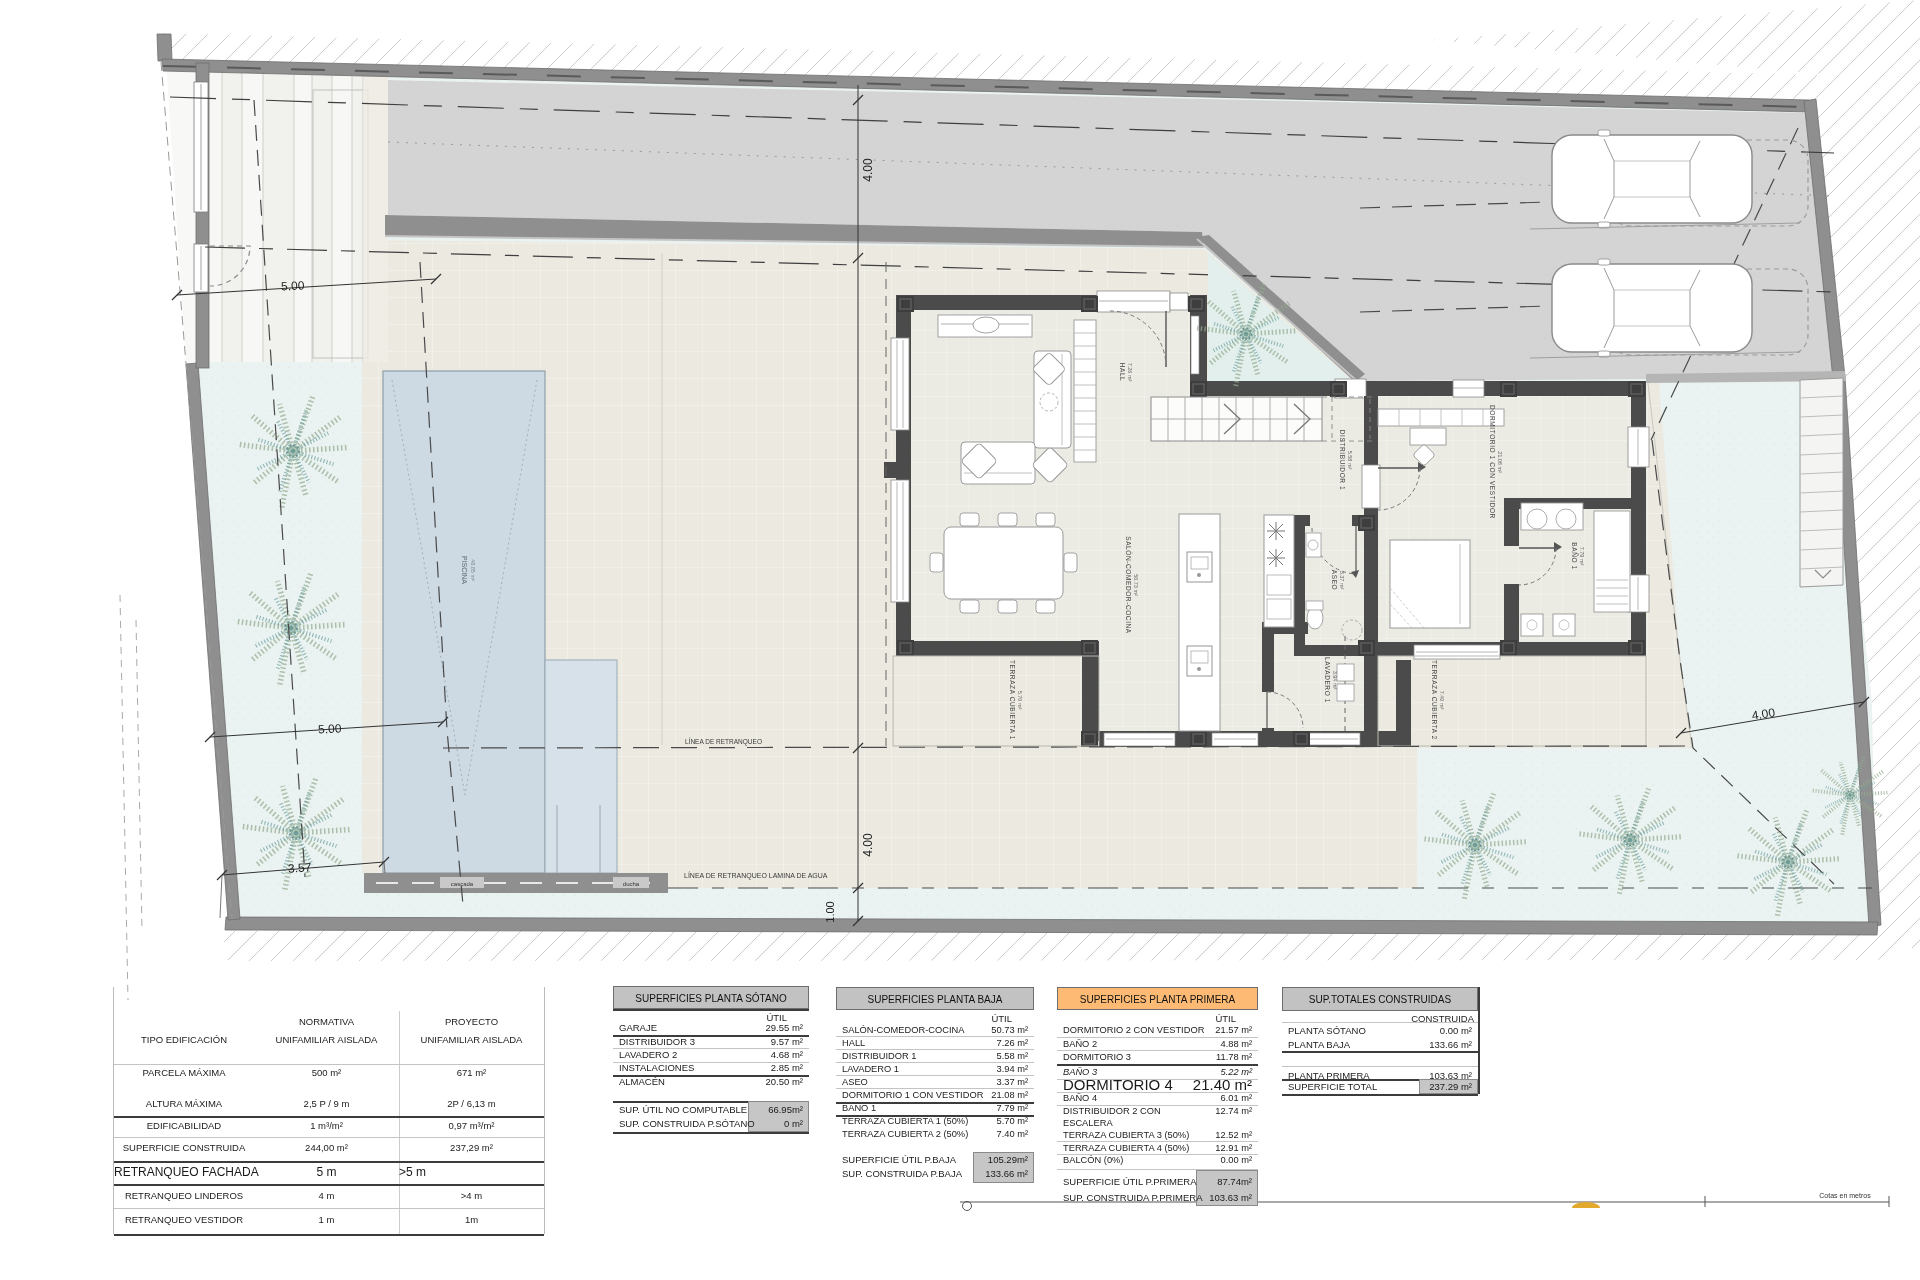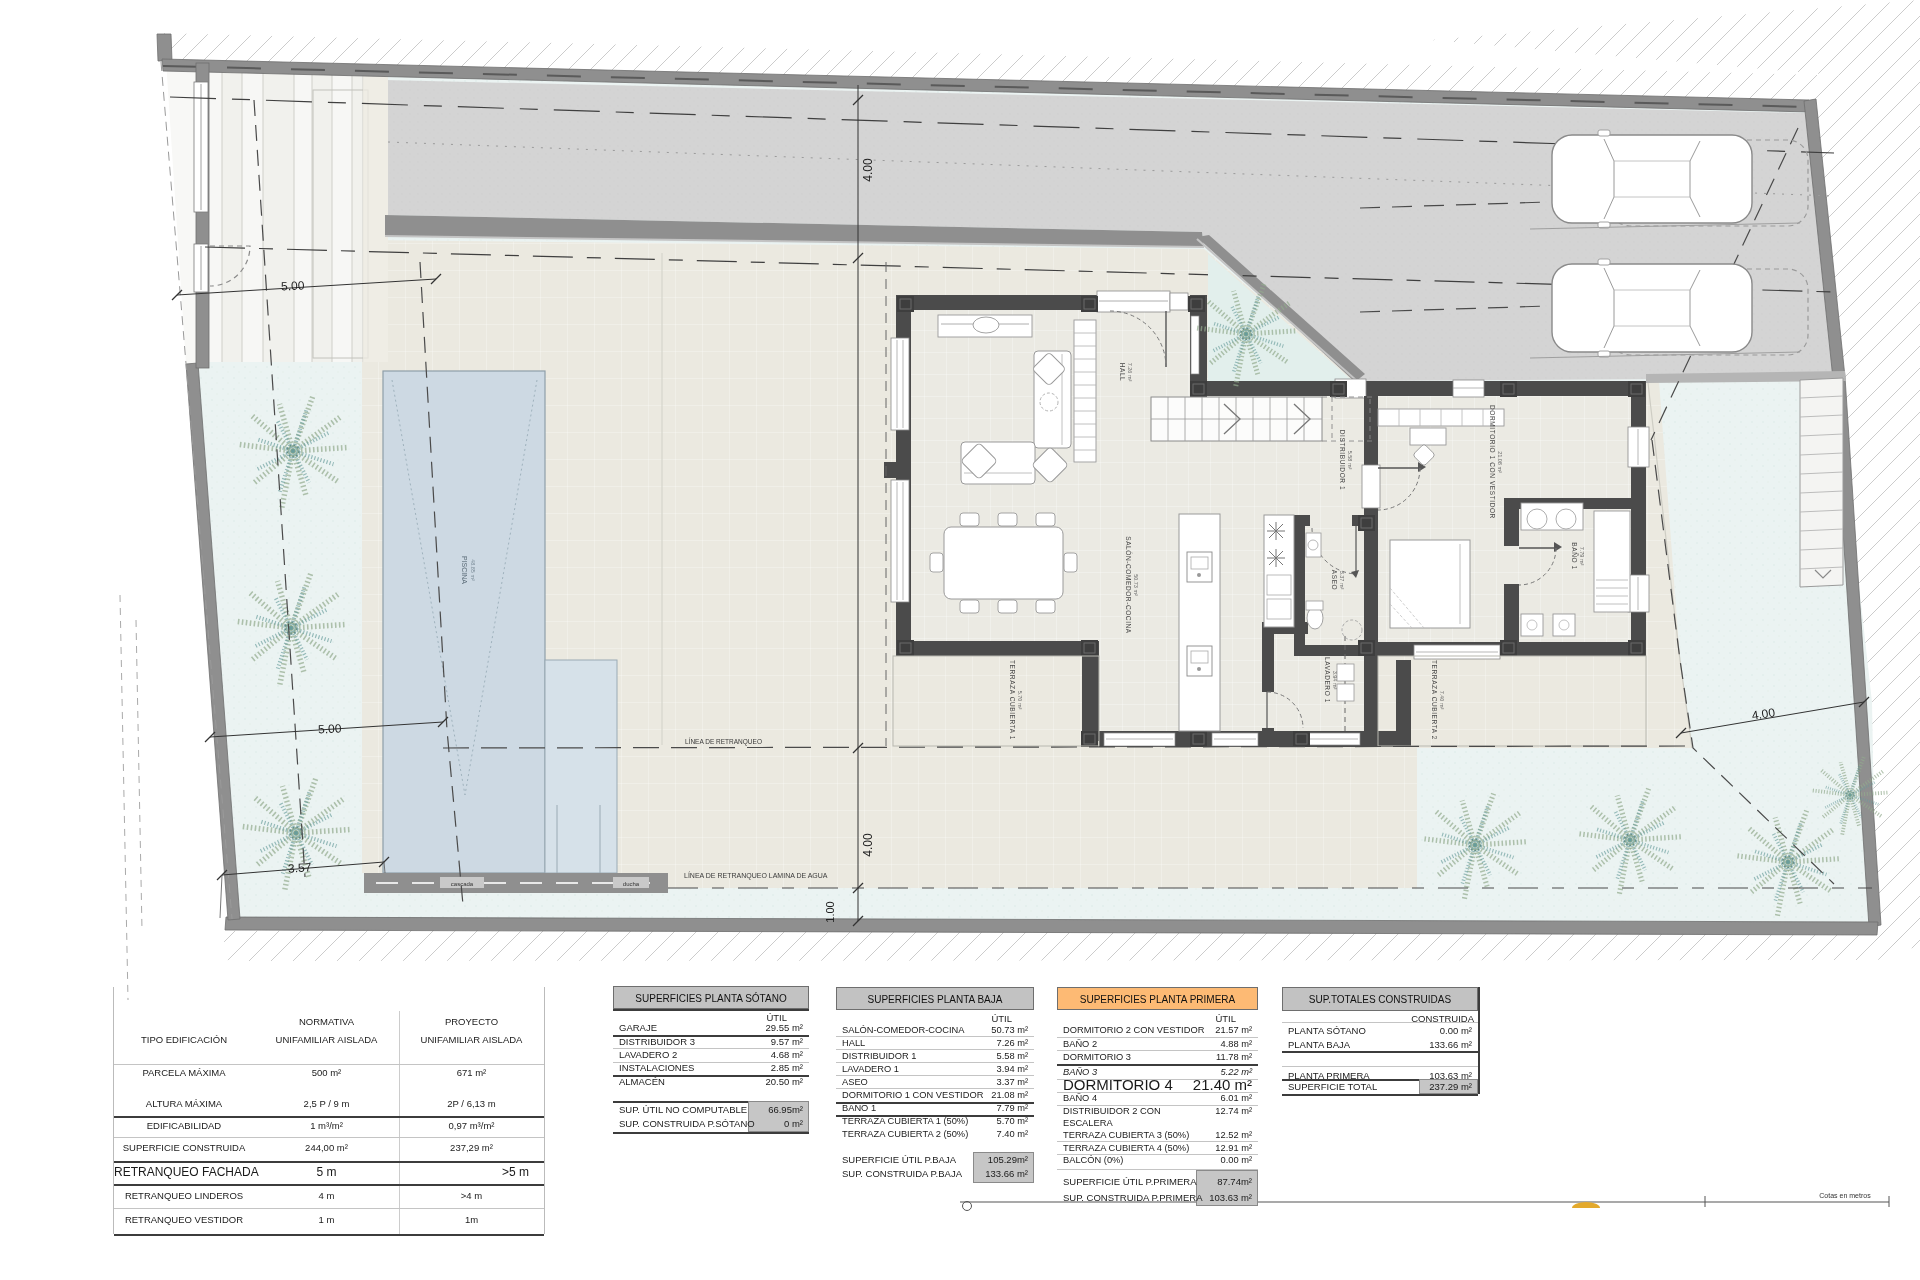--- a/index.html
+++ b/index.html
@@ -457,21 +457,21 @@
     <div style="position:absolute;left:0px;top:150px;width:430px;border-top:1px solid #c4c4c4;"></div>
     <div style="position:absolute;left:0;top:153.1px;width:430px;font-size:9.5px;color:#1a1a1a;white-space:nowrap;line-height:16px;height:16px;">
       <span style="position:absolute;left:0;width:140px;text-align:center;">SUPERFICIE CONSTRUIDA</span>
       <span style="position:absolute;left:140px;width:145px;text-align:center;">244,00 m²</span>
       <span style="position:absolute;left:285px;width:145px;text-align:center;">237,29 m²</span>
     </div>
     <div style="position:absolute;left:0px;top:174px;width:430px;border-top:2px solid #3c3c3c;"></div>
     <div style="position:absolute;left:0;top:177.1px;width:430px;font-size:12px;color:#1a1a1a;white-space:nowrap;line-height:16px;height:16px;">
       <span style="position:absolute;left:0;width:140px;text-align:center;">RETRANQUEO FACHADA</span>
       <span style="position:absolute;left:140px;width:145px;text-align:center;">5 m</span>
-      <span style="position:absolute;left:285px;width:145px;text-align:center;margin-left:44px;">&gt;5 m</span>
+      <span style="position:absolute;left:285px;width:145px;text-align:left;">&gt;5 m</span>
     </div>
     <div style="position:absolute;left:0px;top:197px;width:430px;border-top:2px solid #3c3c3c;"></div>
     <div style="position:absolute;left:0;top:201.1px;width:430px;font-size:9.5px;color:#1a1a1a;white-space:nowrap;line-height:16px;height:16px;">
       <span style="position:absolute;left:0;width:140px;text-align:center;">RETRANQUEO LINDEROS</span>
       <span style="position:absolute;left:140px;width:145px;text-align:center;">4 m</span>
       <span style="position:absolute;left:285px;width:145px;text-align:center;">&gt;4 m</span>
     </div>
     <div style="position:absolute;left:0px;top:221px;width:430px;border-top:1px solid #c4c4c4;"></div>
     <div style="position:absolute;left:0;top:225.1px;width:430px;font-size:9.5px;color:#1a1a1a;white-space:nowrap;line-height:16px;height:16px;">
       <span style="position:absolute;left:0;width:140px;text-align:center;">RETRANQUEO VESTIDOR</span>

